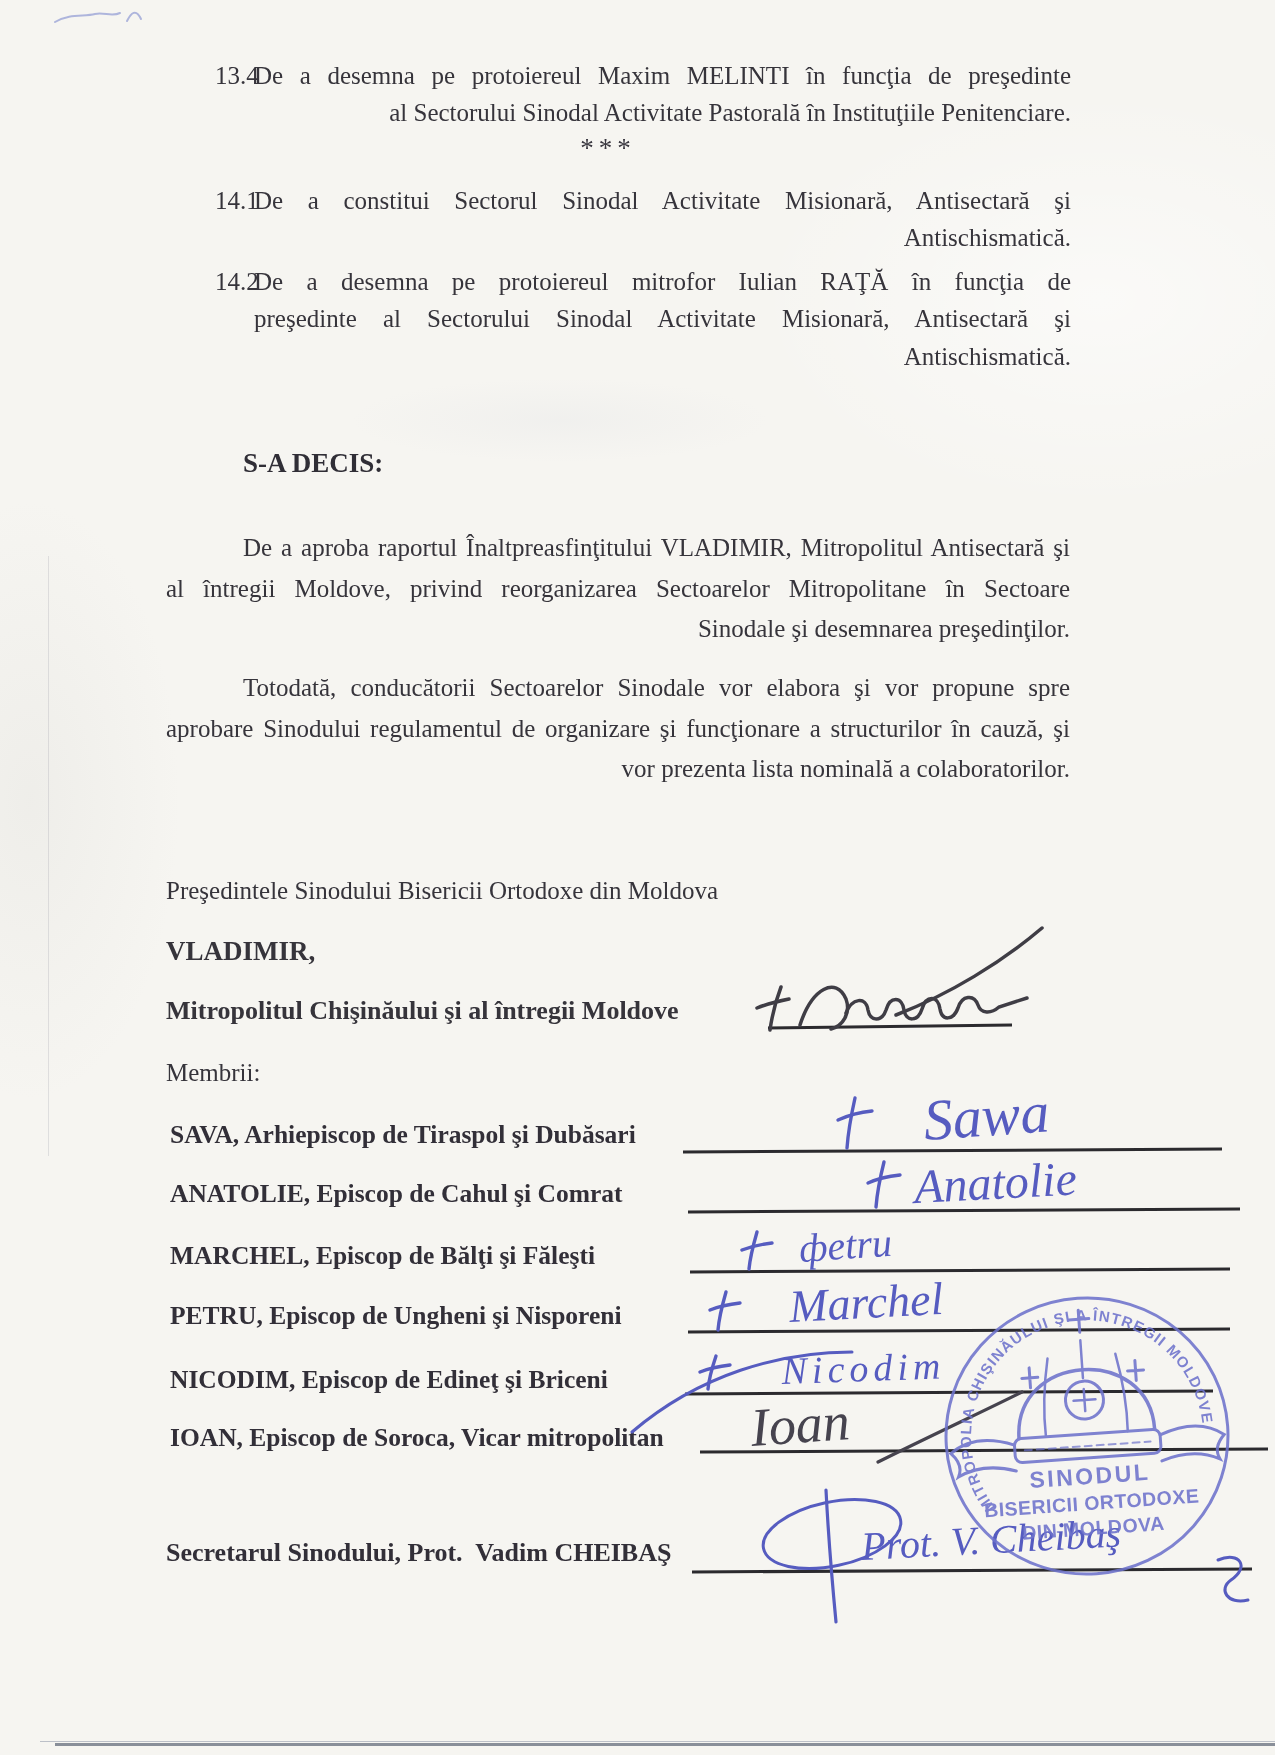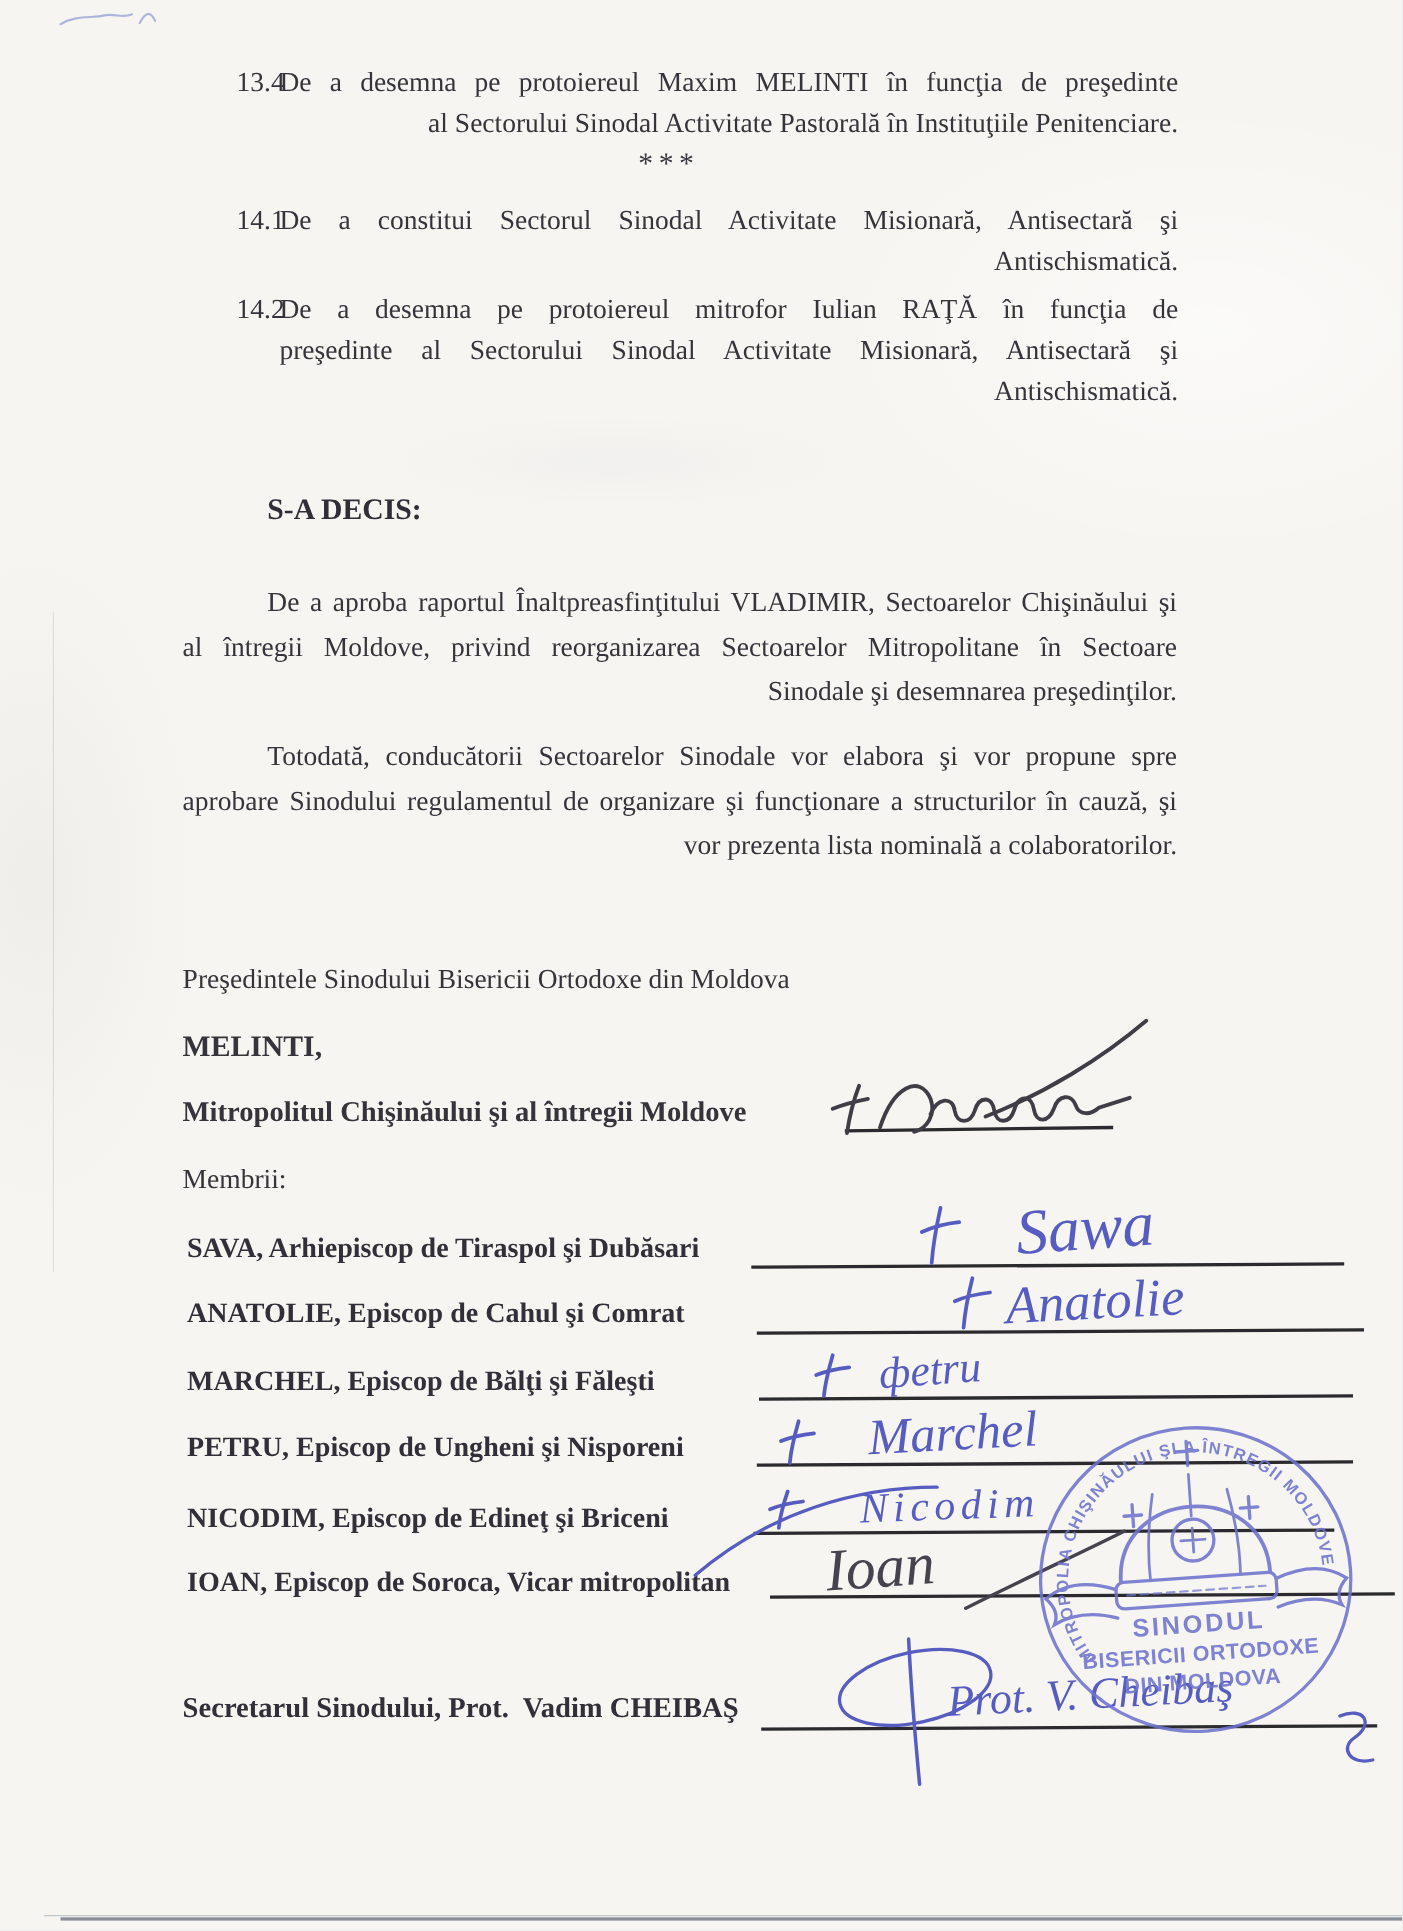--- a/index.html
+++ b/index.html
@@ -85,34 +85,34 @@
       </div>
     </div>
 
   <div class="separator">***</div>
 
   <div class="heading">S-A DECIS:</div>
 
   <div>
 
       <div class="para">
-        <div class="tline just ind">De a aproba raportul Înaltpreasfinţitului VLADIMIR, Sectoarelor Chişinăului şi</div>
+        <div class="tline just ind">De a aproba raportul Înaltpreasfinţitului VLADIMIR, Mitropolitul Antisectară şi</div>
         <div class="tline just">al întregii Moldove, privind reorganizarea Sectoarelor Mitropolitane în Sectoare</div>
         <div class="tline">Sinodale şi desemnarea preşedinţilor.</div>
       </div>
 
       <div class="para">
         <div class="tline just ind">Totodată, conducătorii Sectoarelor Sinodale vor elabora şi vor propune spre</div>
         <div class="tline just">aprobare Sinodului regulamentul de organizare şi funcţionare a structurilor în cauză, şi</div>
         <div class="tline">vor prezenta lista nominală a colaboratorilor.</div>
       </div>
     </div>
 
   <div class="ptitle">Preşedintele Sinodului Bisericii Ortodoxe din Moldova</div>
-  <div class="pname">MELINTI,</div>
+  <div class="pname">VLADIMIR,</div>
   <div class="prole">Mitropolitul Chişinăului şi al întregii Moldove</div>
   <div class="mhead">Membrii:</div>
 
   <div class="members-host">
 
       <div class="mrow">SAVA, Arhiepiscop de Tiraspol şi Dubăsari</div>
 
       <div class="mrow">ANATOLIE, Episcop de Cahul şi Comrat</div>
 
       <div class="mrow">MARCHEL, Episcop de Bălţi şi Făleşti</div>

